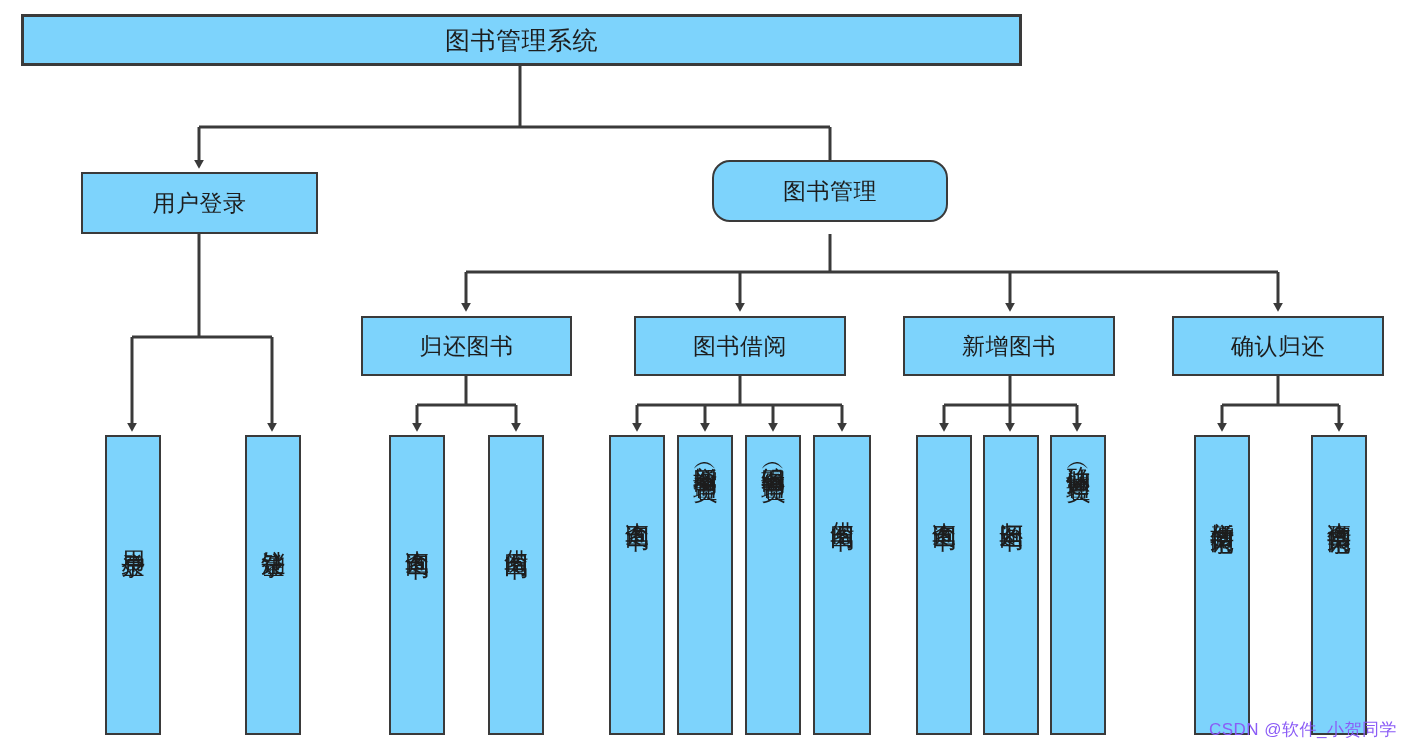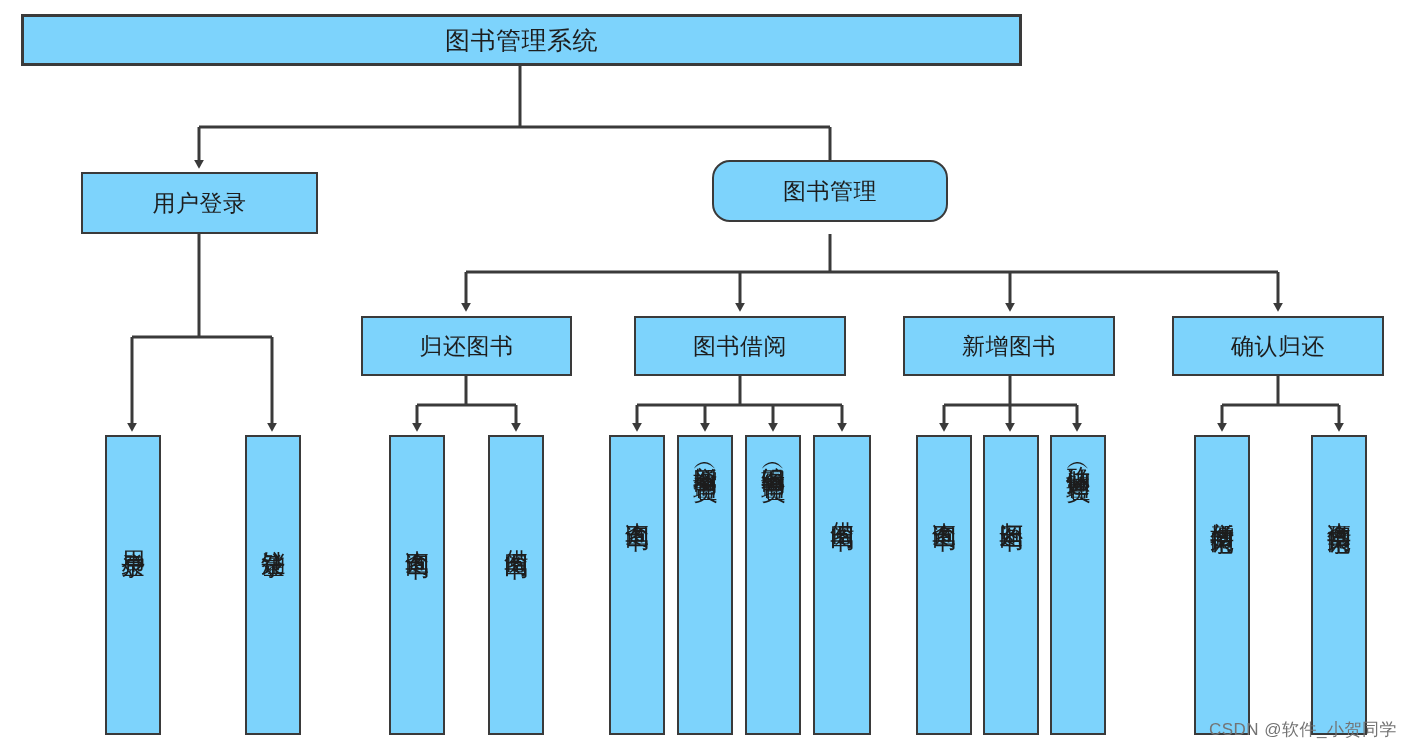--- a/index.html
+++ b/index.html
@@ -69,21 +69,21 @@
     margin-top: 60px;
   }
   .node.vert.tall .node-label {
     margin-top: 4px;
   }
   .watermark {
     position: absolute;
     right: 8px;
     bottom: 6px;
     font-size: 17px;
-    color: #737373;
+    color: #8b5cf6;
     letter-spacing: 0.5px;
     white-space: nowrap;
   }
 </style>
 </head>
 <body>
 
 <div id="stage">
 
   <svg id="connectors" viewBox="0 0 1405 747" xmlns="http://www.w3.org/2000/svg">

